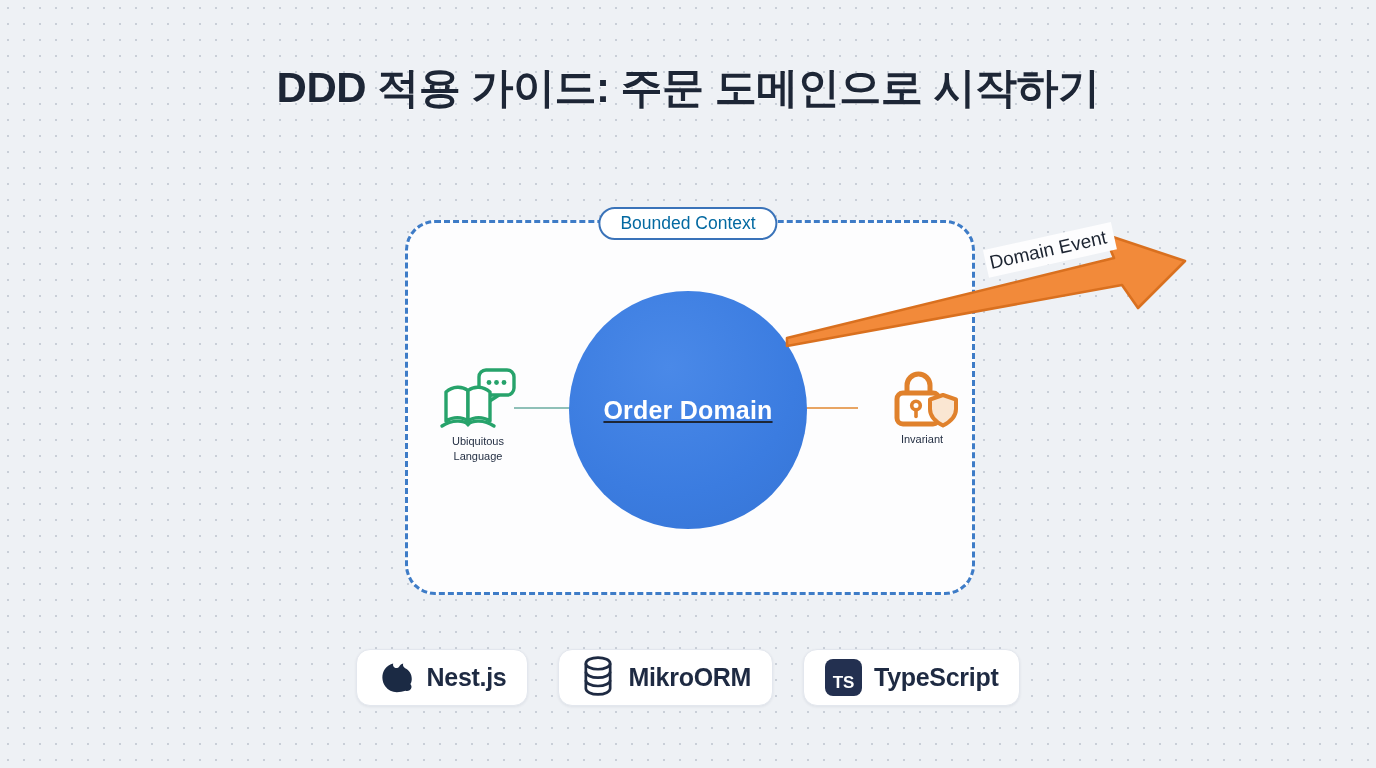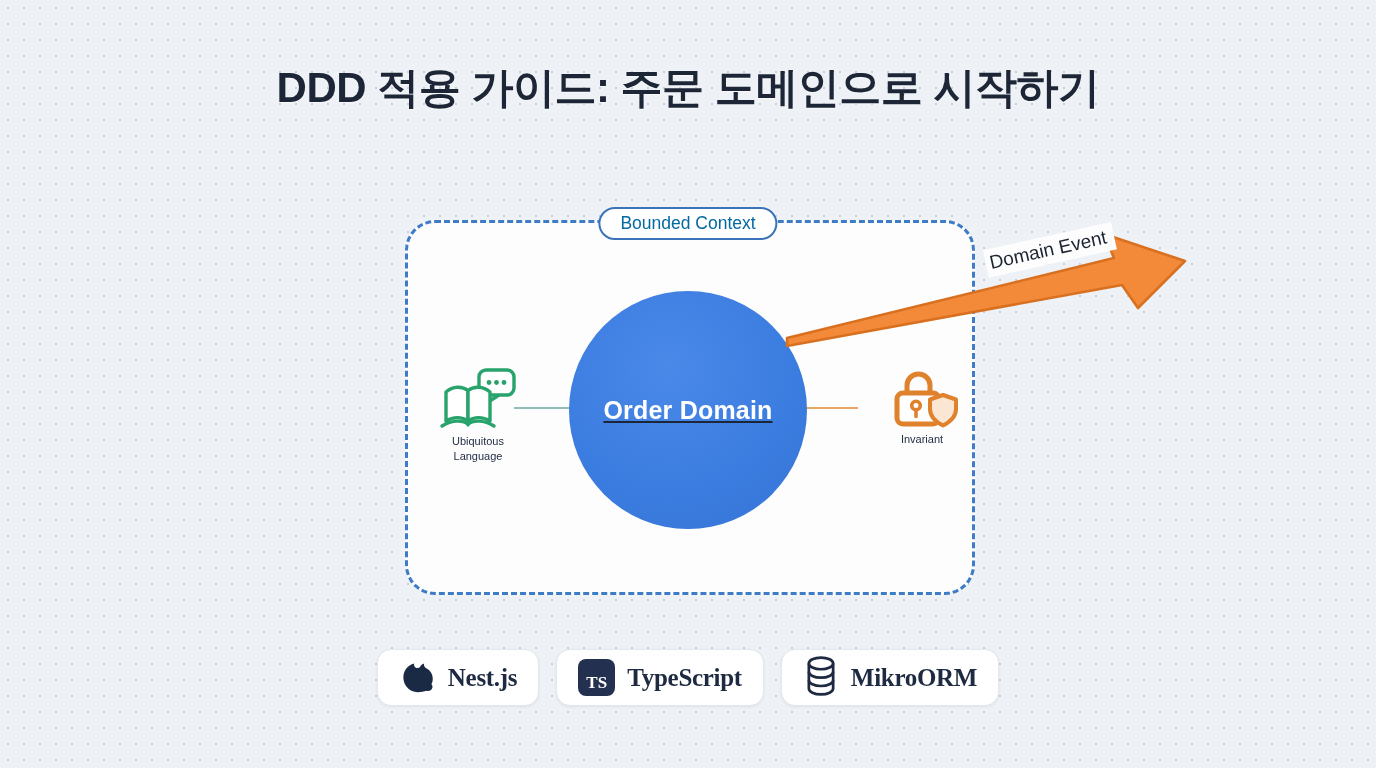--- a/index.html
+++ b/index.html
@@ -109,23 +109,22 @@
     font-weight: 500;
     color: #1b2330;
     z-index: 8;
     white-space: nowrap;
   }
 
   
   .badges-row {
     position: absolute;
     left: 0; top: 649px; width: 100%;
-    display: flex; justify-content: center; gap: 17px;
+    display: flex; justify-content: center; gap: 30px;
     z-index: 2;
-    font-family: Liberation Serif, serif;
   }
   .badge {
     display: flex; align-items: center; gap: 12px;
     background: #ffffff;
     border: 1.5px solid #e3e7ee;
     border-radius: 14px;
     padding: 0 21px;
     height: 57px;
     box-shadow: 0 1px 3px rgba(20,30,50,0.07);
   }
@@ -210,34 +209,34 @@
 
 <div class="badges-row">
 
   <div class="badge">
     <span>
       <svg width="37" height="37" viewBox="0 0 40 40">
         <path d="M8 32 C4 26.5 3.5 18.5 7.5 13 C9.8 9.8 13 7.8 16.4 7 C15.8 9.2 16.8 11.2 18.8 11.8 C20.4 12.3 22 11.6 23 10.2 C23.9 8.8 25.4 7.6 27.2 7.1 C26.6 9.2 27.5 11.2 29.4 12.2 C33.7 14.3 36.6 18.8 36.5 23.7 C36.5 25.7 36 27.6 35 29.2 C36.4 30.7 36.7 33 35.5 34.7 C34.3 36.6 31.8 37.3 29.7 36.5 C27 37.5 23.8 38 20.3 38 C15.2 38 11 36 8 32 Z" fill="#1b2a44"></path>
       </svg>
     </span>
     <span class="badge-label">Nest.js</span>
-  </div>
-
-  <div class="badge">
-    <span class="ts-square">
-      <span>TS</span>
-    </span>
-    <span class="badge-label">TypeScript</span>
   </div>
 
   <div class="badge">
     <span>
       <svg width="36" height="42" viewBox="0 0 40 46" fill="none" stroke="#1e2a42" stroke-width="3">
         <ellipse cx="20" cy="9" rx="13.5" ry="6.5"></ellipse>
         <path d="M6.5 9 V37 c0 3.6 6 6.5 13.5 6.5 s13.5 -2.9 13.5 -6.5 V9"></path>
         <path d="M6.5 18.3 c0 3.6 6 6.5 13.5 6.5 s13.5 -2.9 13.5 -6.5"></path>
         <path d="M6.5 27.6 c0 3.6 6 6.5 13.5 6.5 s13.5 -2.9 13.5 -6.5"></path>
       </svg>
     </span>
     <span class="badge-label">MikroORM</span>
   </div>
 
+  <div class="badge">
+    <span class="ts-square">
+      <span>TS</span>
+    </span>
+    <span class="badge-label">TypeScript</span>
+  </div>
+
 </div>
 
 </body></html>

